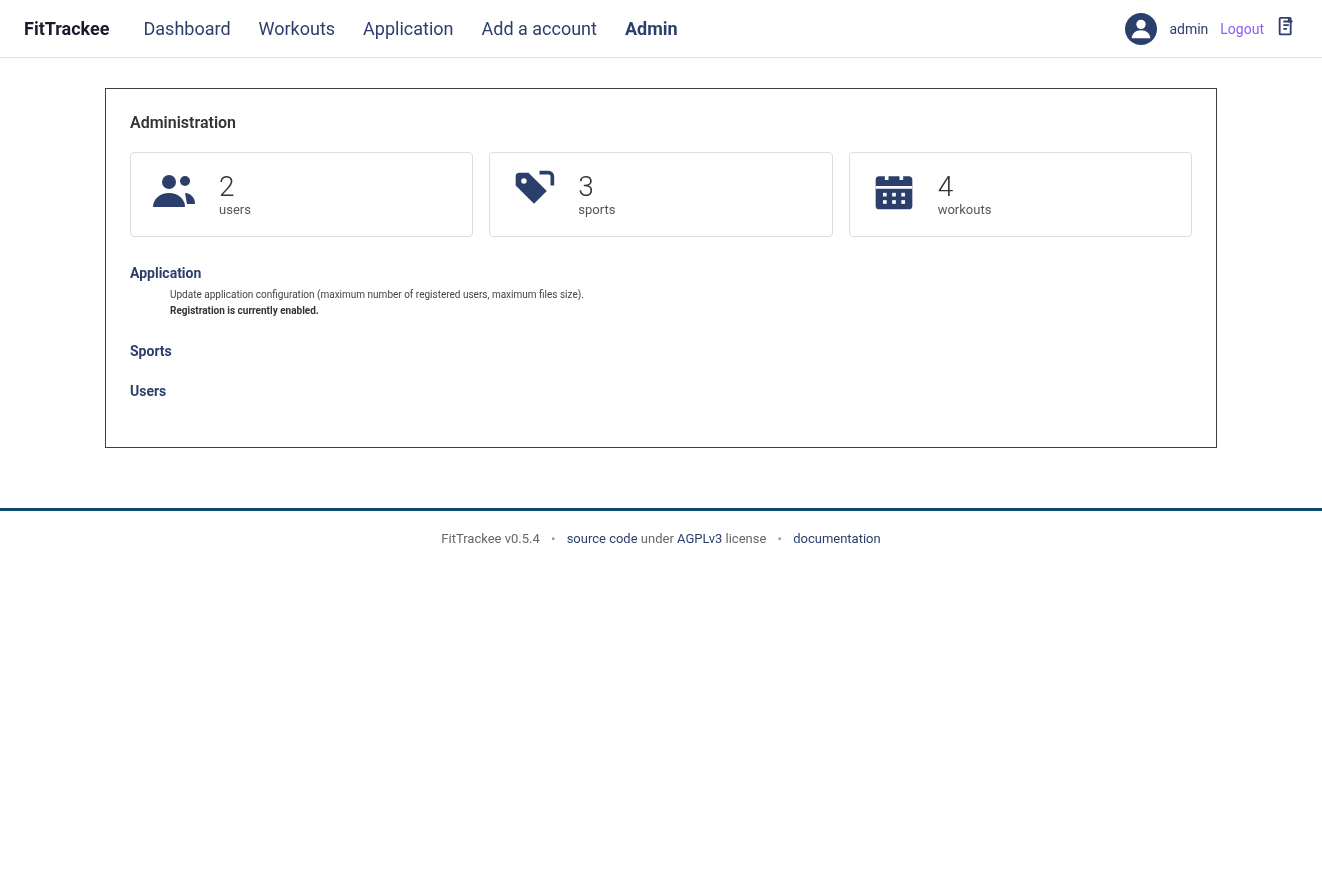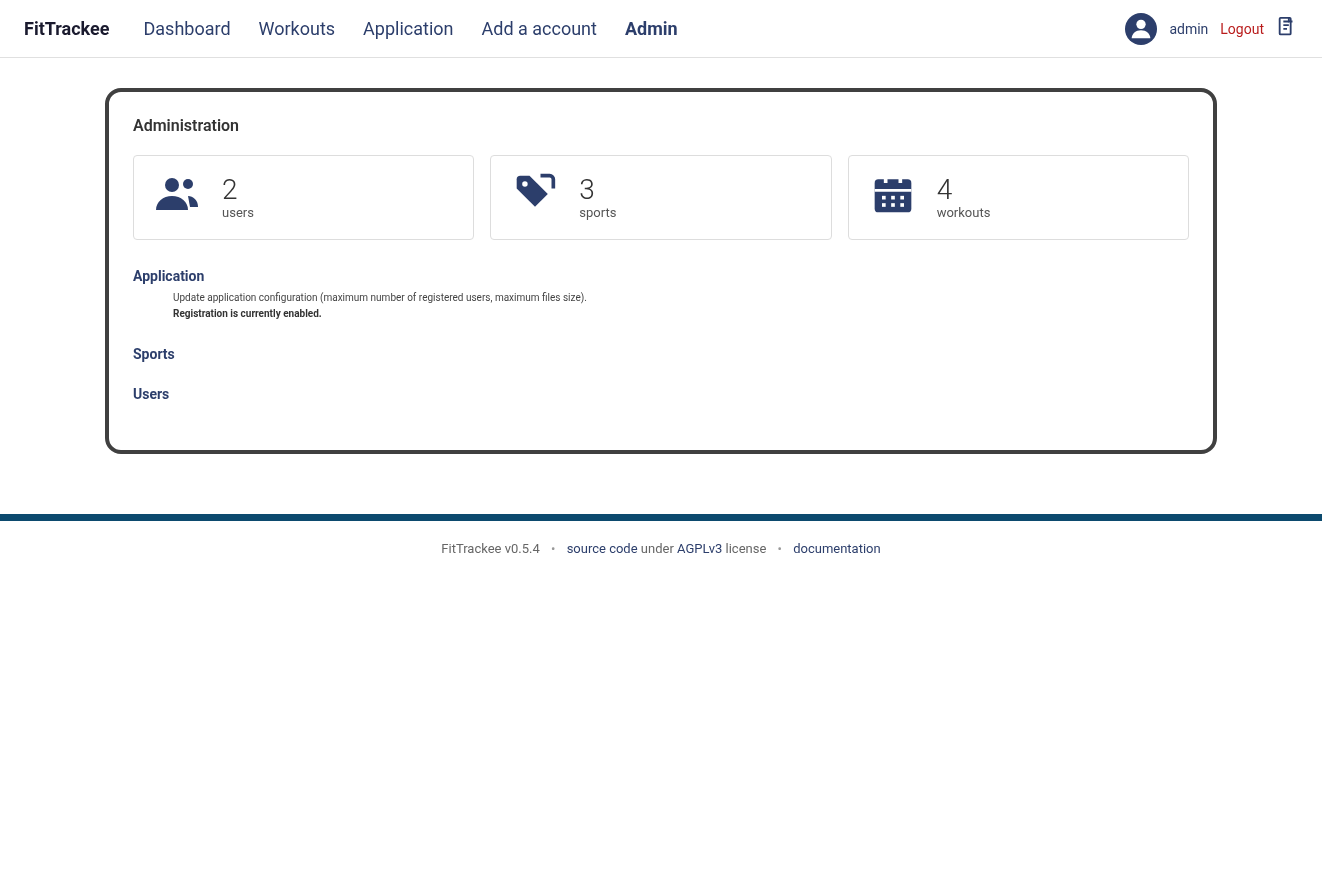--- a/index.html
+++ b/index.html
@@ -50,40 +50,40 @@
       align-items: center;
       justify-content: center;
       color: white;
       font-size: 16px;
     }
     .nav-user-name {
       color: #2c3e6b;
       font-size: 14px;
     }
     .nav-logout {
-      color: #b91c1c;
+      color: #8b5cf6;
       text-decoration: none;
       font-size: 14px;
     }
     .nav-icon-btn {
       color: #2c3e6b;
       font-size: 18px;
       cursor: pointer;
     }
 
     
     .main-content {
       max-width: 1160px;
       margin: 30px auto;
       padding: 0 24px;
     }
 
     .admin-panel {
-      border: 4px solid #404040;
-      border-radius: 16px;
+      border: 1px solid #404040;
+      border-radius: 0;
       padding: 24px;
     }
 
     .admin-title {
       font-size: 16px;
       font-weight: 600;
       color: #333;
       margin-bottom: 20px;
     }
 
@@ -143,21 +143,21 @@
       font-weight: 700;
       color: #333;
     }
 
     
     footer {
       text-align: center;
       padding: 20px;
       font-size: 13px;
       color: #666;
-      border-top: 7px solid #0c4a6e;
+      border-top: 3px solid #0c4a6e;
       margin-top: 60px;
     }
     footer a {
       color: #2c3e6b;
       text-decoration: none;
     }
     footer .dot {
       margin: 0 8px;
       color: #999;
     }

